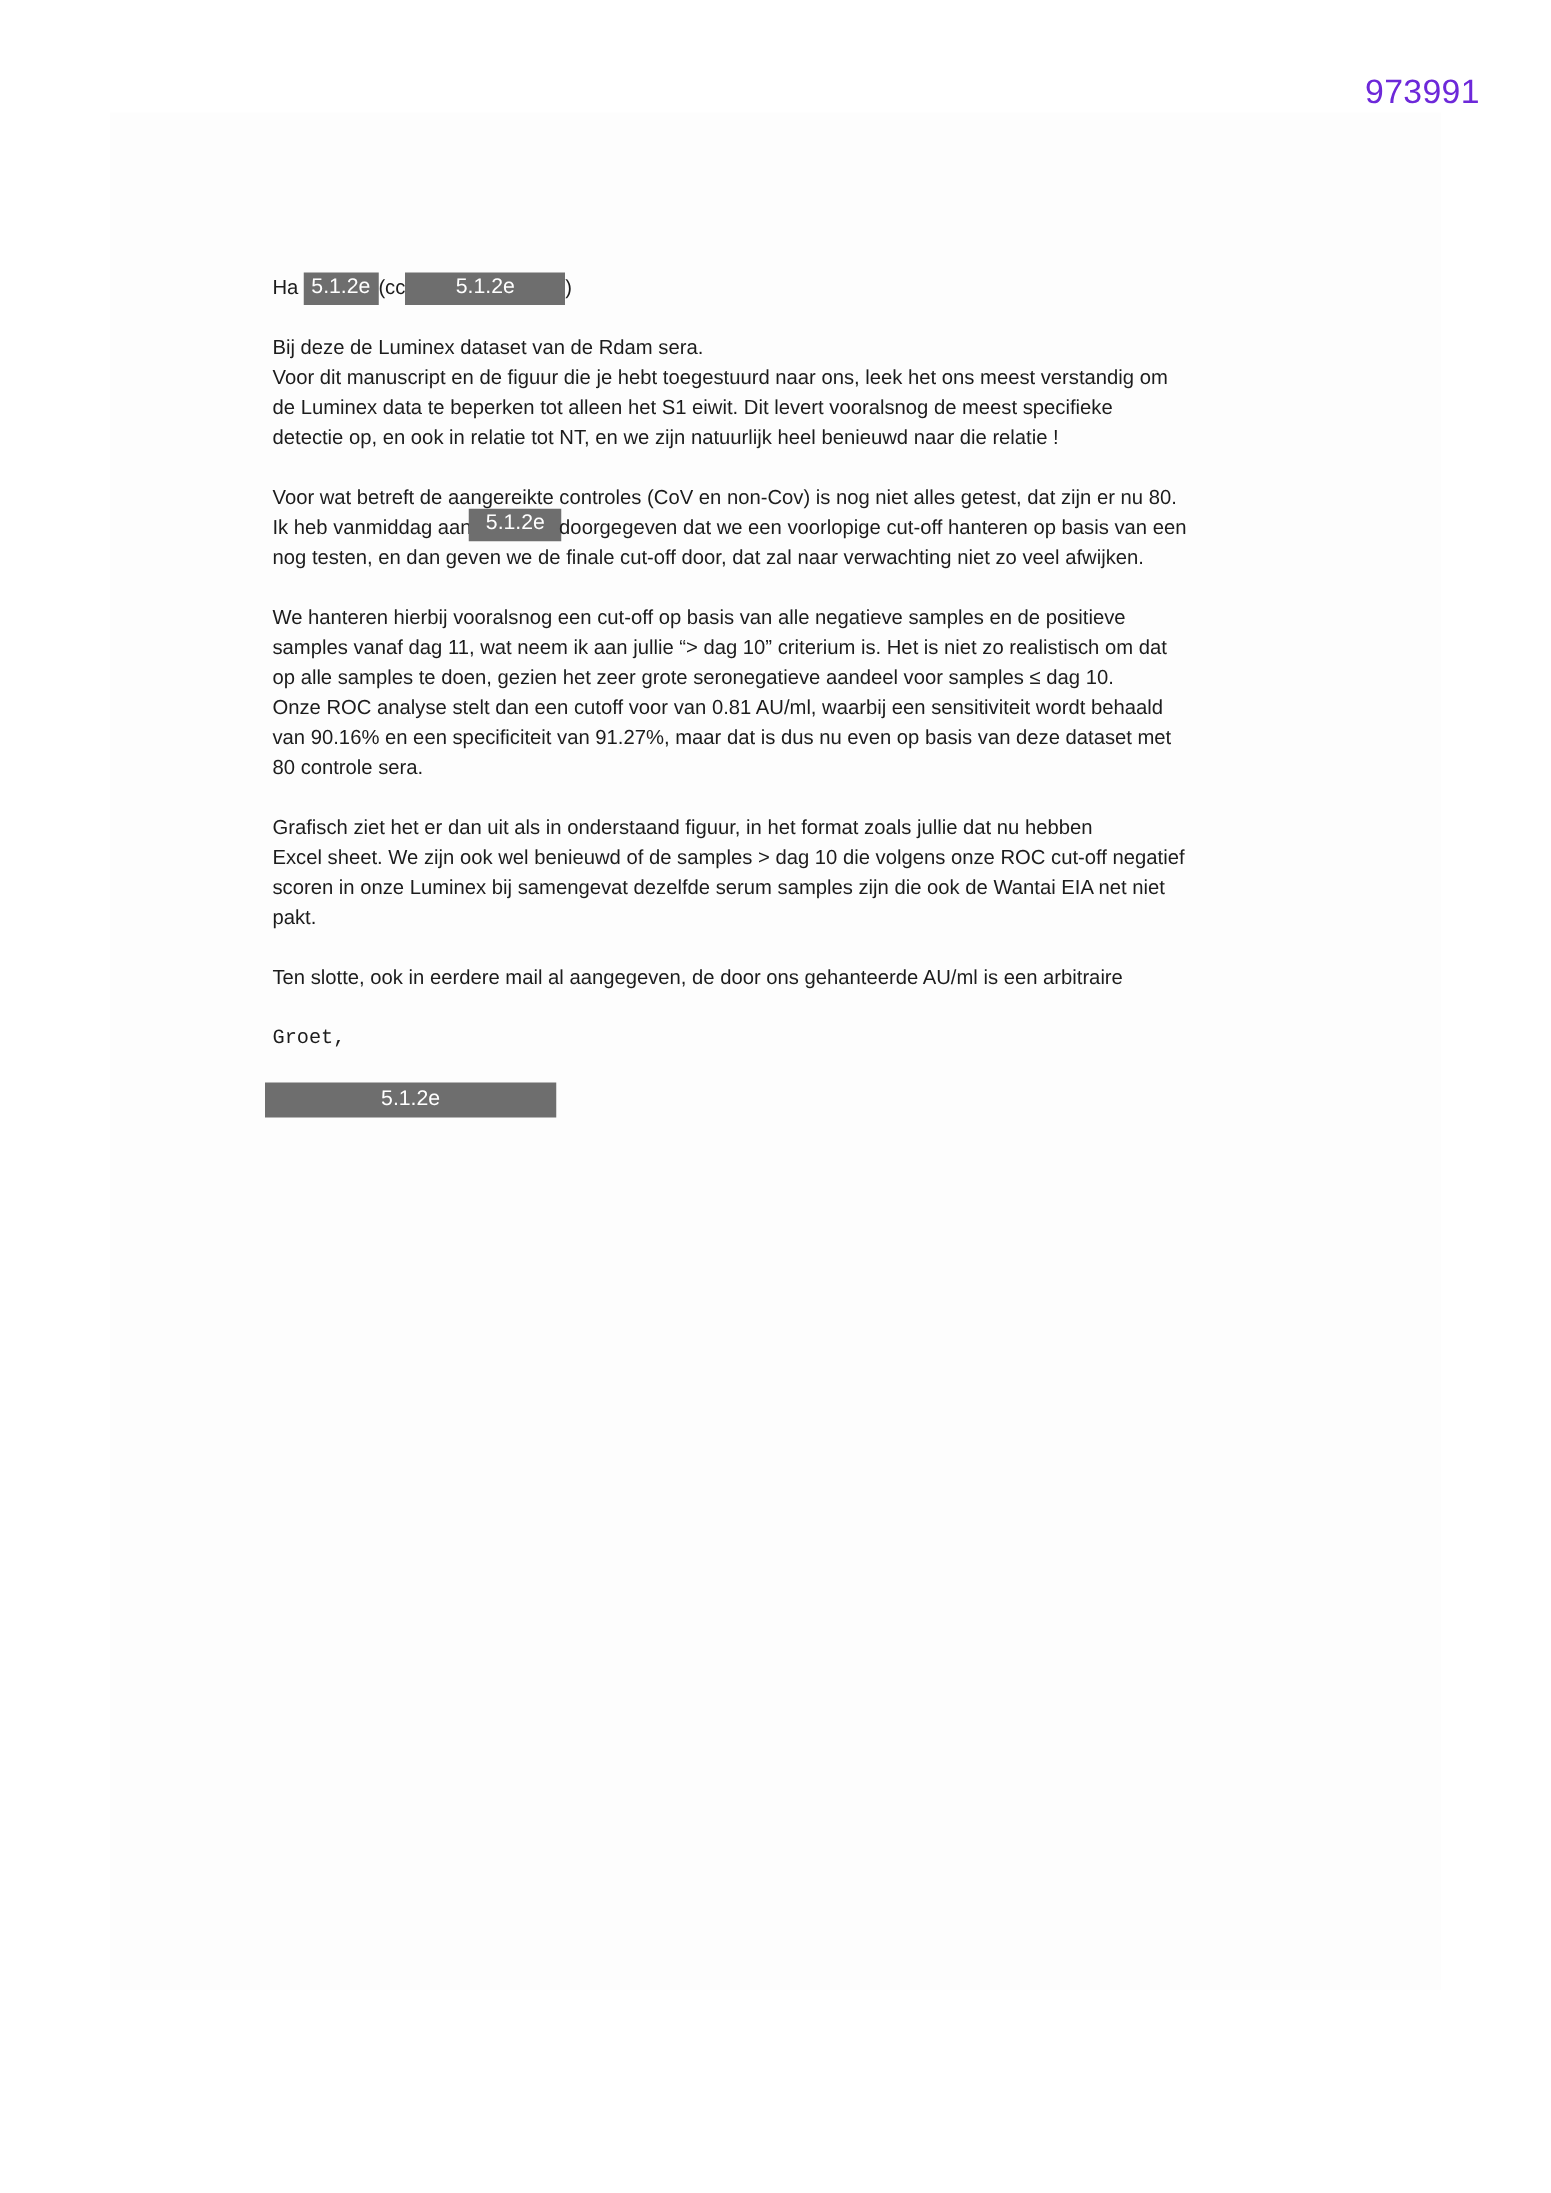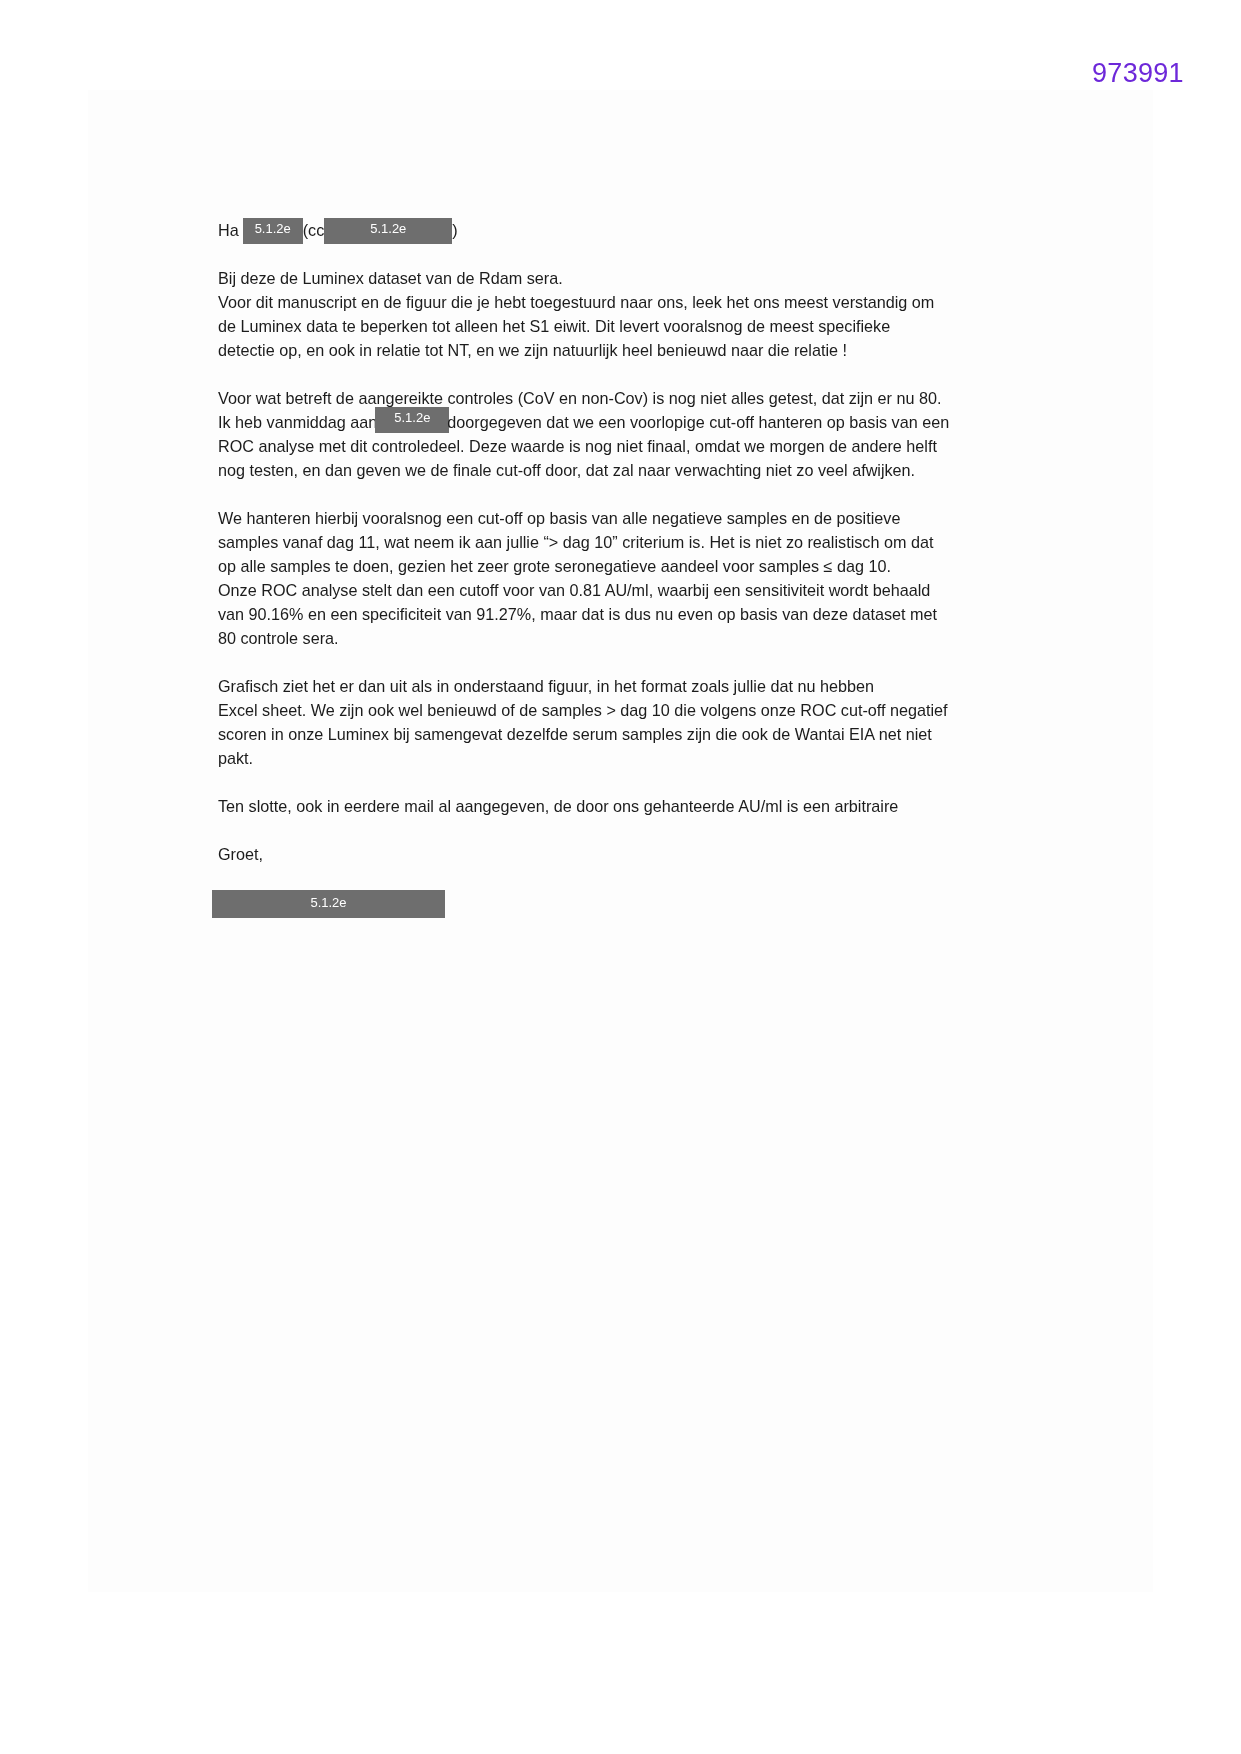--- a/index.html
+++ b/index.html
@@ -46,21 +46,21 @@
     }
     .line {
       display: block;
       white-space: nowrap;
     }
     .redact {
       display: inline-block;
       background: #6e6e6e;
       color: #ffffff;
       font-family: "Liberation Sans", sans-serif;
-      font-size: 13px;
+      font-size: 17px;
       text-align: center;
       vertical-align: top;
       height: 26px;
       line-height: 22px;
       margin-top: -3px;
     }
     .greeting-line {
       display: flex;
       align-items: flex-start;
       white-space: nowrap;
@@ -68,20 +68,21 @@
       margin-bottom: 22px;
     }
     .greeting-line .redact {
       margin-top: 0;
     }
     .r-name1 { width: 60px; }
     .r-cc { width: 128px; }
     .r-inline { width: 74px; margin-left: -2px; margin-right: -2px; }
     .signoff {
       margin: 0;
+      font-family: Liberation Mono, monospace;
     }
     .r-signature {
       display: block;
       width: 233px;
       height: 28px;
       line-height: 26px;
       margin-left: -6px;
       margin-top: 0;
       text-align: center;
       padding-right: 0;
@@ -108,21 +109,20 @@
   <p>
     <span class="line">Bij deze de Luminex dataset van de Rdam sera.</span>
     <span class="line">Voor dit manuscript en de figuur die je hebt toegestuurd naar ons, leek het ons meest verstandig om</span>
     <span class="line">de Luminex data te beperken tot alleen het S1 eiwit. Dit levert vooralsnog de meest specifieke</span>
     <span class="line">detectie op, en ook in relatie tot NT, en we zijn natuurlijk heel benieuwd naar die relatie !</span>
   </p>
 
   <p>
     <span class="line">Voor wat betreft de aangereikte controles (CoV en non-Cov) is nog niet alles getest, dat zijn er nu 80.</span>
     <span class="line"><span>Ik heb vanmiddag aan</span><span class="redact r-inline">5.1.2e</span><span>doorgegeven dat we een voorlopige cut-off hanteren op basis van een</span></span>
-    <span class="line">ROC analyse met dit controledeel. Deze waarde is nog niet finaal, omdat we morgen de andere helft</span>
     <span class="line">nog testen, en dan geven we de finale cut-off door, dat zal naar verwachting niet zo veel afwijken.</span>
   </p>
 
   <p>
     <span class="line">We hanteren hierbij vooralsnog een cut-off op basis van alle negatieve samples en de positieve</span>
     <span class="line">samples vanaf dag 11, wat neem ik aan jullie “&gt; dag 10” criterium is. Het is niet zo realistisch om dat</span>
     <span class="line">op alle samples te doen, gezien het zeer grote seronegatieve aandeel voor samples ≤ dag 10.</span>
     <span class="line">Onze ROC analyse stelt dan een cutoff voor van 0.81 AU/ml, waarbij een sensitiviteit wordt behaald</span>
     <span class="line">van 90.16% en een specificiteit van 91.27%, maar dat is dus nu even op basis van deze dataset met</span>
     <span class="line">80 controle sera.</span>

